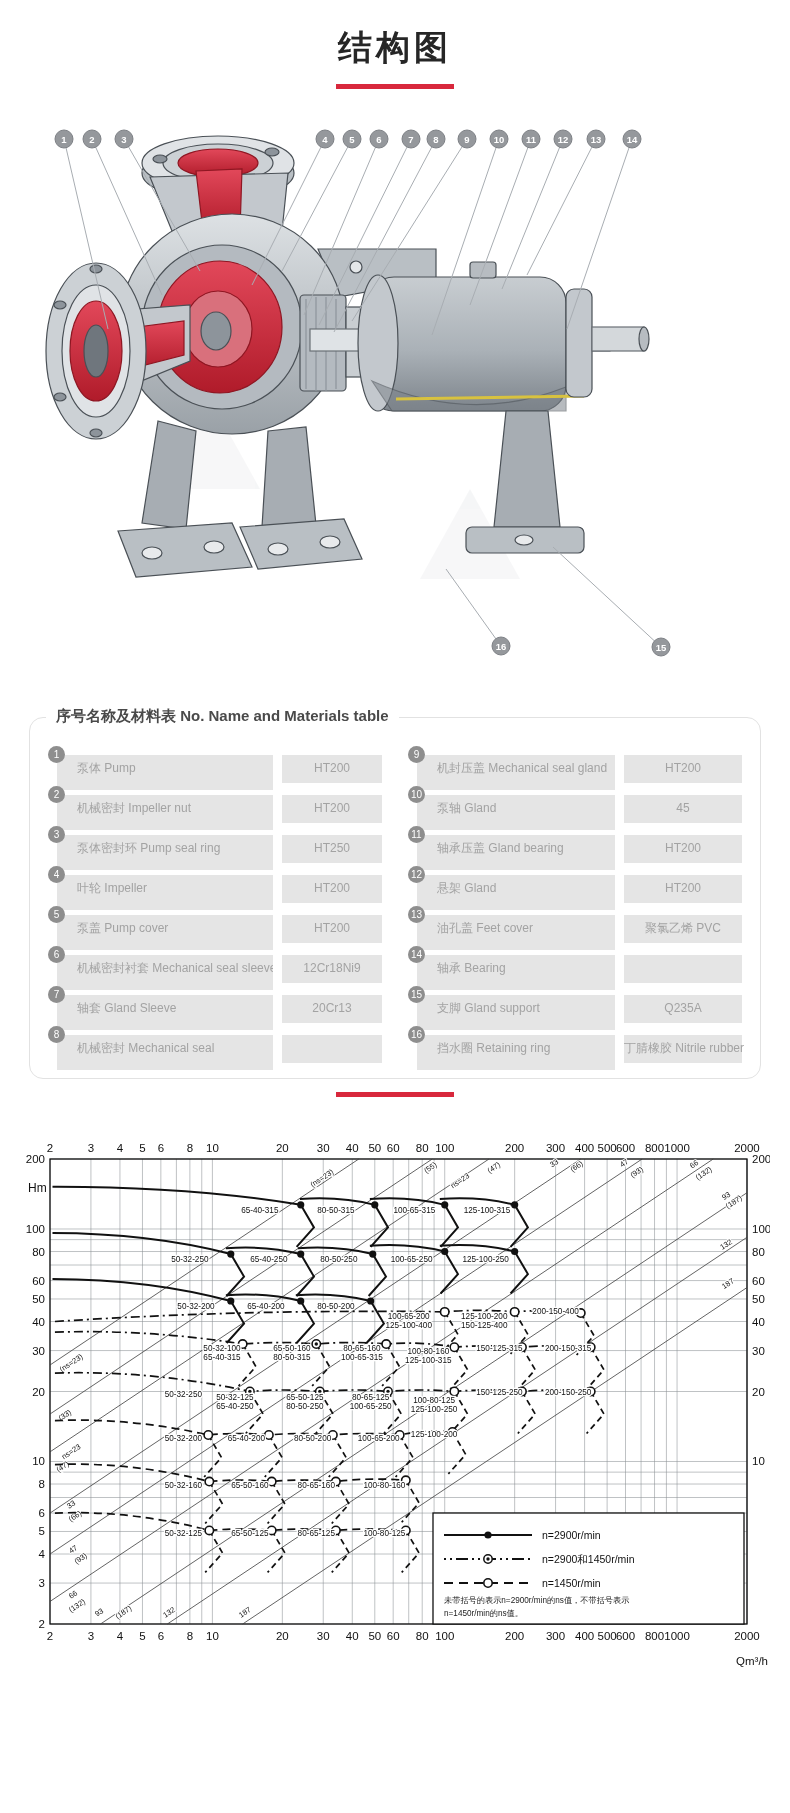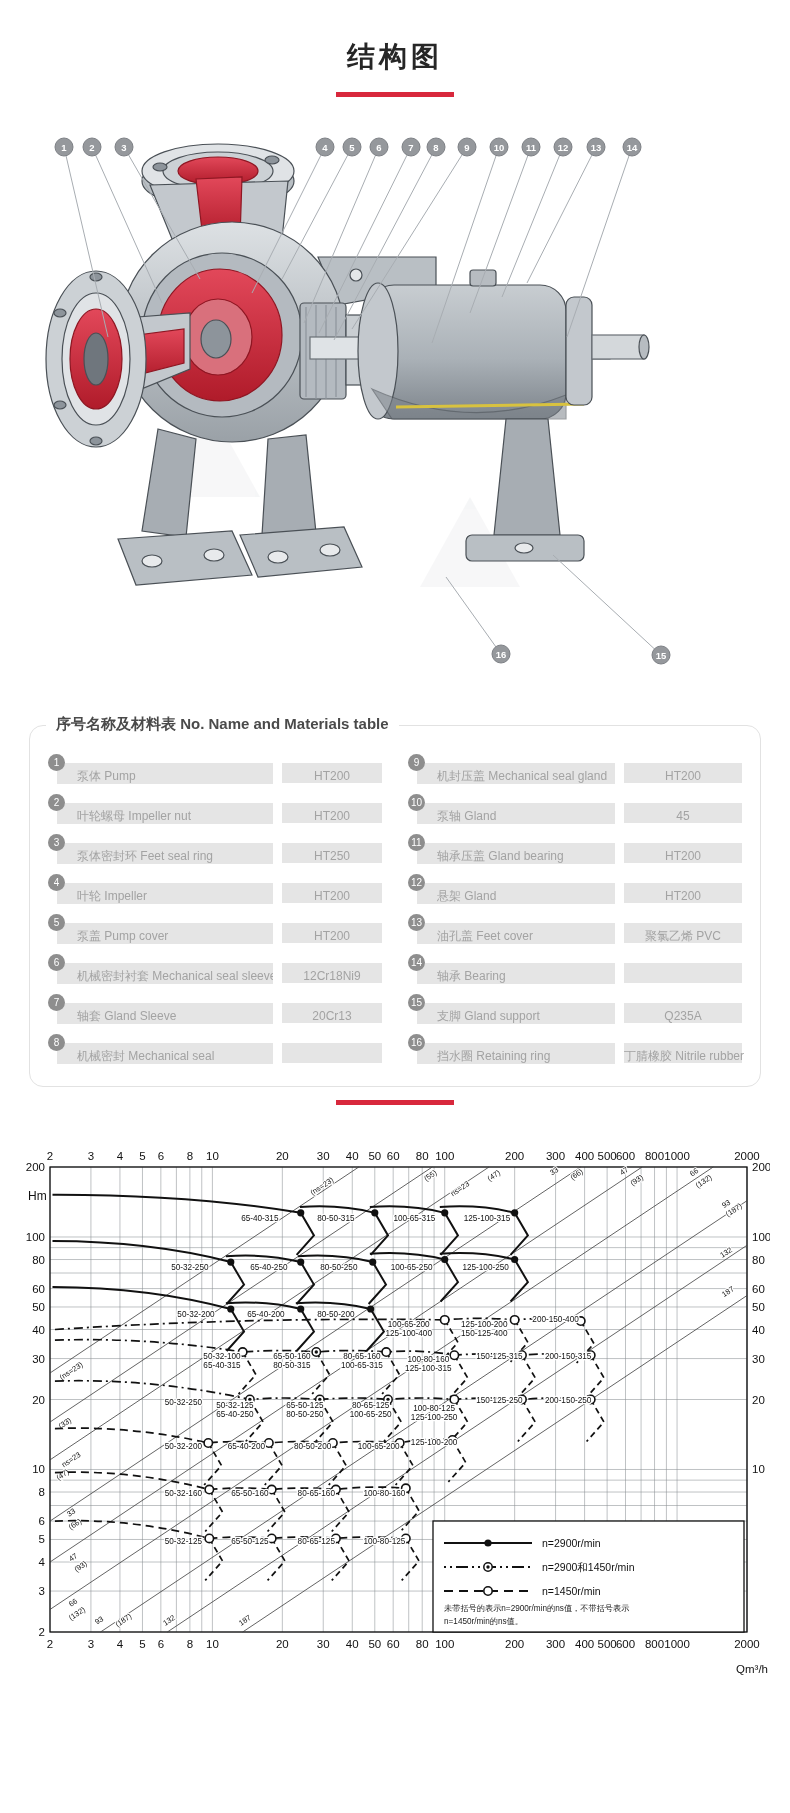--- a/index.html
+++ b/index.html
@@ -1,36 +1,36 @@
 <!DOCTYPE html>
 <html><head>
 <meta charset="utf-8">
 <style>
   html,body{margin:0;padding:0;background:#ffffff;}
   body{width:790px;font-family:"Liberation Sans","DejaVu Sans",sans-serif;}
   .page{width:790px;height:1813px;overflow:hidden;position:relative;background:#fff;}
-  .sec-title{margin:16px;padding-top:22px;text-align:center;font-size:28px;font-weight:700;
+  .sec-title{margin:3px;padding-top:22px;text-align:center;font-size:34px;font-weight:700;
              color:#262626;letter-spacing:4px;}
   .sec-underline{width:118px;height:5px;margin:13px auto 0;background:#d8283c;}
   .figure-wrap{margin-top:10px;}
   
   .mat-table{width:732px;margin:34px auto 0;border:1px solid #e2e2e2;border-radius:14px;
              position:relative;padding:30px 18px 10px 18px;box-sizing:border-box;background:#fff;}
   .mat-header{position:absolute;top:-11px;left:16px;background:#fff;padding:0 10px;
               font-size:15px;font-weight:700;color:#4a4a4a;white-space:nowrap;text-align:right;}
   .mat-cols{display:flex;gap:26px;}
   .mat-col{flex:1;min-width:0;}
   .trow{position:relative;height:33px;margin-bottom:7px;}
   .tnum{position:absolute;top:-2px;left:0;width:17px;height:17px;border-radius:50%;
         background:#8e8e8e;color:#fff;font-size:10px;line-height:17px;text-align:center;z-index:2;}
   .tbars{display:flex;gap:9px;margin-left:9px;padding-top:7px;}
   .tname{flex:1;min-width:0;background:#e5e5e5;color:#a3a3a3;font-size:12px;line-height:26px;
-         height:21px;padding-left:20px;white-space:nowrap;overflow:hidden;}
+         height:35px;padding-left:20px;white-space:nowrap;overflow:hidden;}
   .tval{width:100px;background:#e5e5e5;color:#a3a3a3;font-size:12px;line-height:26px;
-        height:20px;text-align:center;white-space:nowrap;}
+        height:28px;text-align:center;white-space:nowrap;}
   .mat-col-right .tval{width:118px;}
   .chart-wrap{margin:34px 0 0 20px;}
   svg text{font-family:"Liberation Sans","DejaVu Sans",sans-serif;}
 </style>
 </head>
 <body>
 
 <div class="page">
 
   <h1 class="sec-title">结构图</h1>
@@ -214,28 +214,28 @@
         <div class="trow">
           <span class="tnum">1</span>
           <div class="tbars">
             <div class="tname">泵体 Pump</div>
             <div class="tval">HT200</div>
           </div>
         </div>
         <div class="trow">
           <span class="tnum">2</span>
           <div class="tbars">
-            <div class="tname">叶轮螺母 Impeller nut</div>
+            <div class="tname">机械密封 Impeller nut</div>
             <div class="tval">HT200</div>
           </div>
         </div>
         <div class="trow">
           <span class="tnum">3</span>
           <div class="tbars">
-            <div class="tname">泵体密封环 Feet seal ring</div>
+            <div class="tname">泵体密封环 Pump seal ring</div>
             <div class="tval">HT250</div>
           </div>
         </div>
         <div class="trow">
           <span class="tnum">4</span>
           <div class="tbars">
             <div class="tname">叶轮 Impeller</div>
             <div class="tval">HT200</div>
           </div>
         </div>

